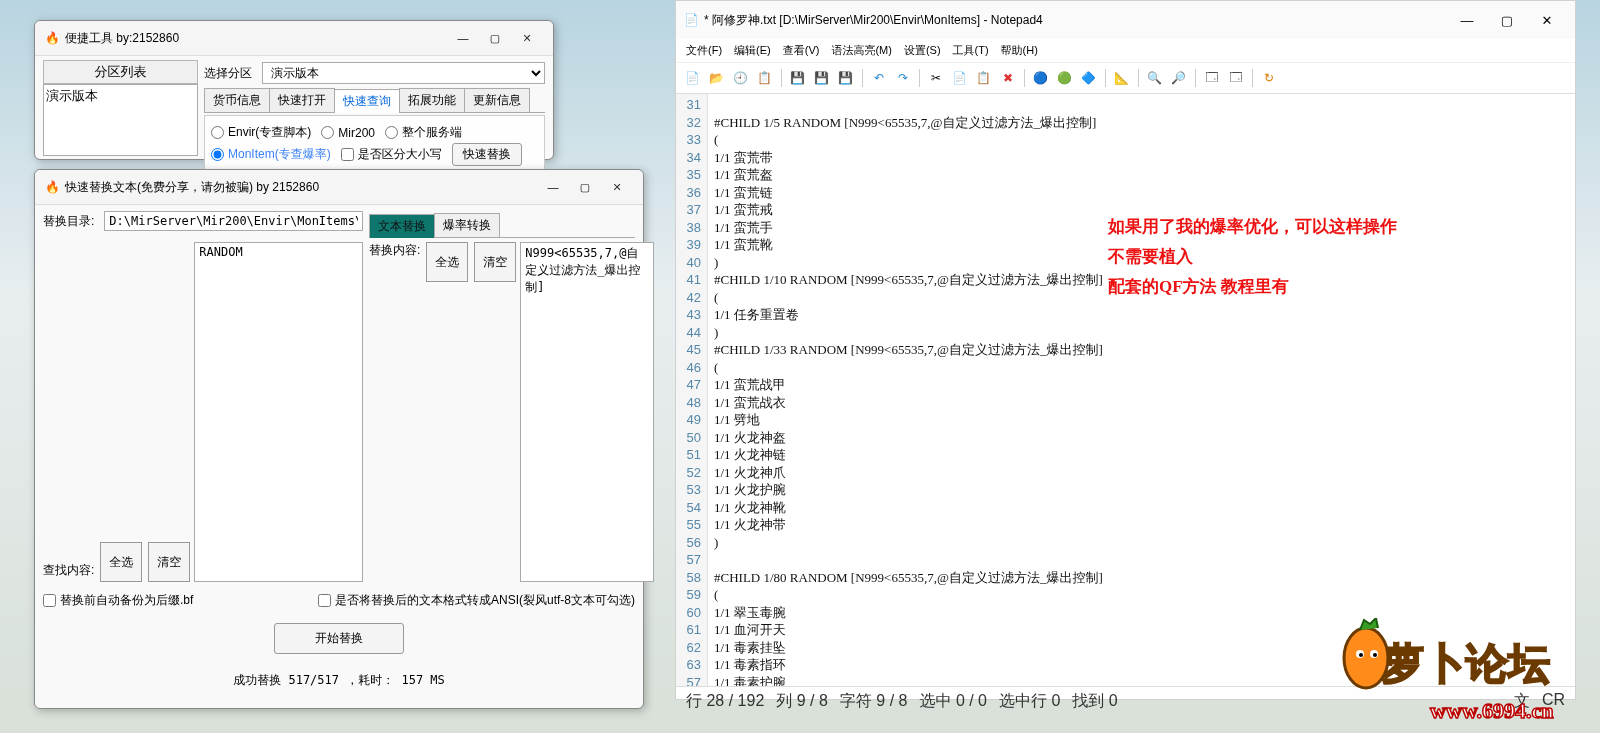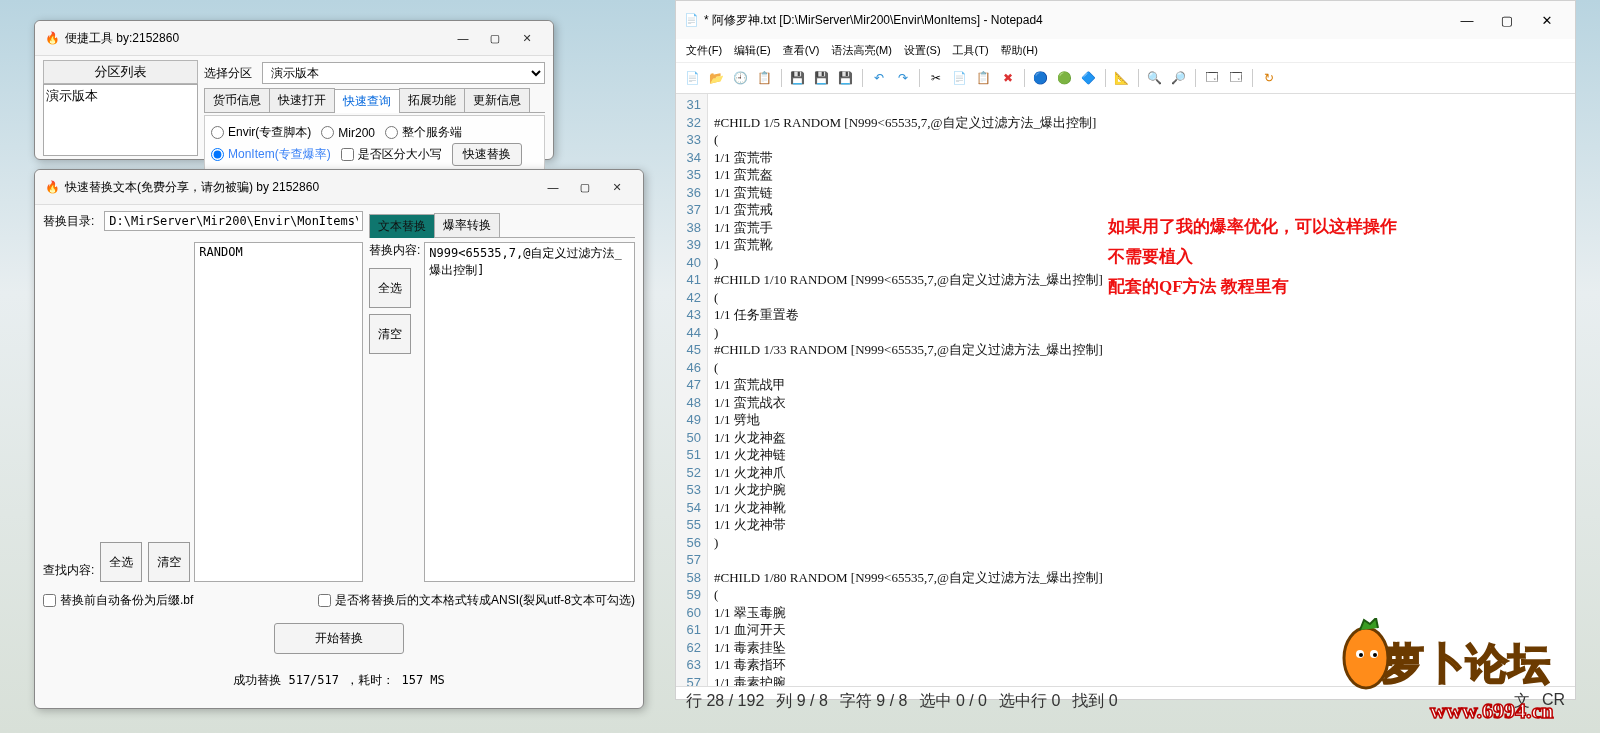--- a/index.html
+++ b/index.html
@@ -143,21 +143,21 @@
               <span>全选</span>
             </div>
           <div class="side-btn" style="height:40px; flex-direction:column; line-height:14px;">
               <span>清空</span>
             </div>
         </div>
         <textarea style="flex: 1 1 0%; height: 340px; resize: none;">RANDOM</textarea>
       </div>
 
       <div style="flex:1; display:flex; gap:4px;">
-        <div style="display:flex; flex-direction:column; gap:6px;text-align:right;">
+        <div style="display:flex; flex-direction:row; gap:6px;text-align:right;">
           <label class="lbl" style="height:20px;">替换内容:</label>
           <div class="side-btn" style="height:40px; flex-direction:column; line-height:14px;">
               <span>全选</span>
             </div>
           <div class="side-btn" style="height:40px; flex-direction:column; line-height:14px;">
               <span>清空</span>
             </div>
         </div>
         <textarea style="flex: 1 1 0%; height: 340px; resize: none;">N999&lt;65535,7,@自定义过滤方法_爆出控制]</textarea>
       </div>

